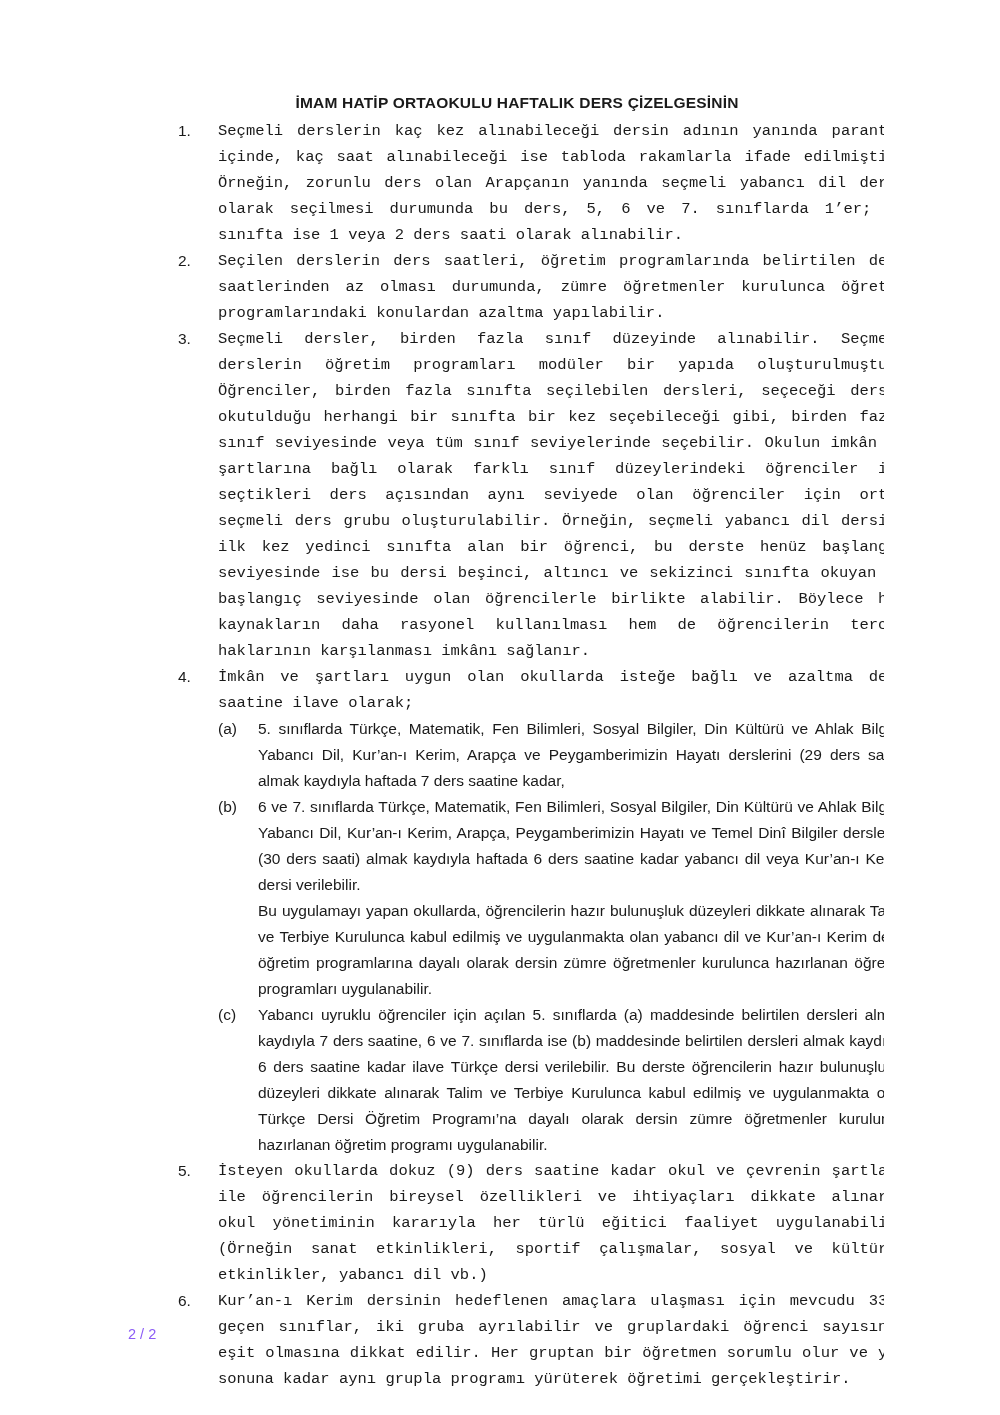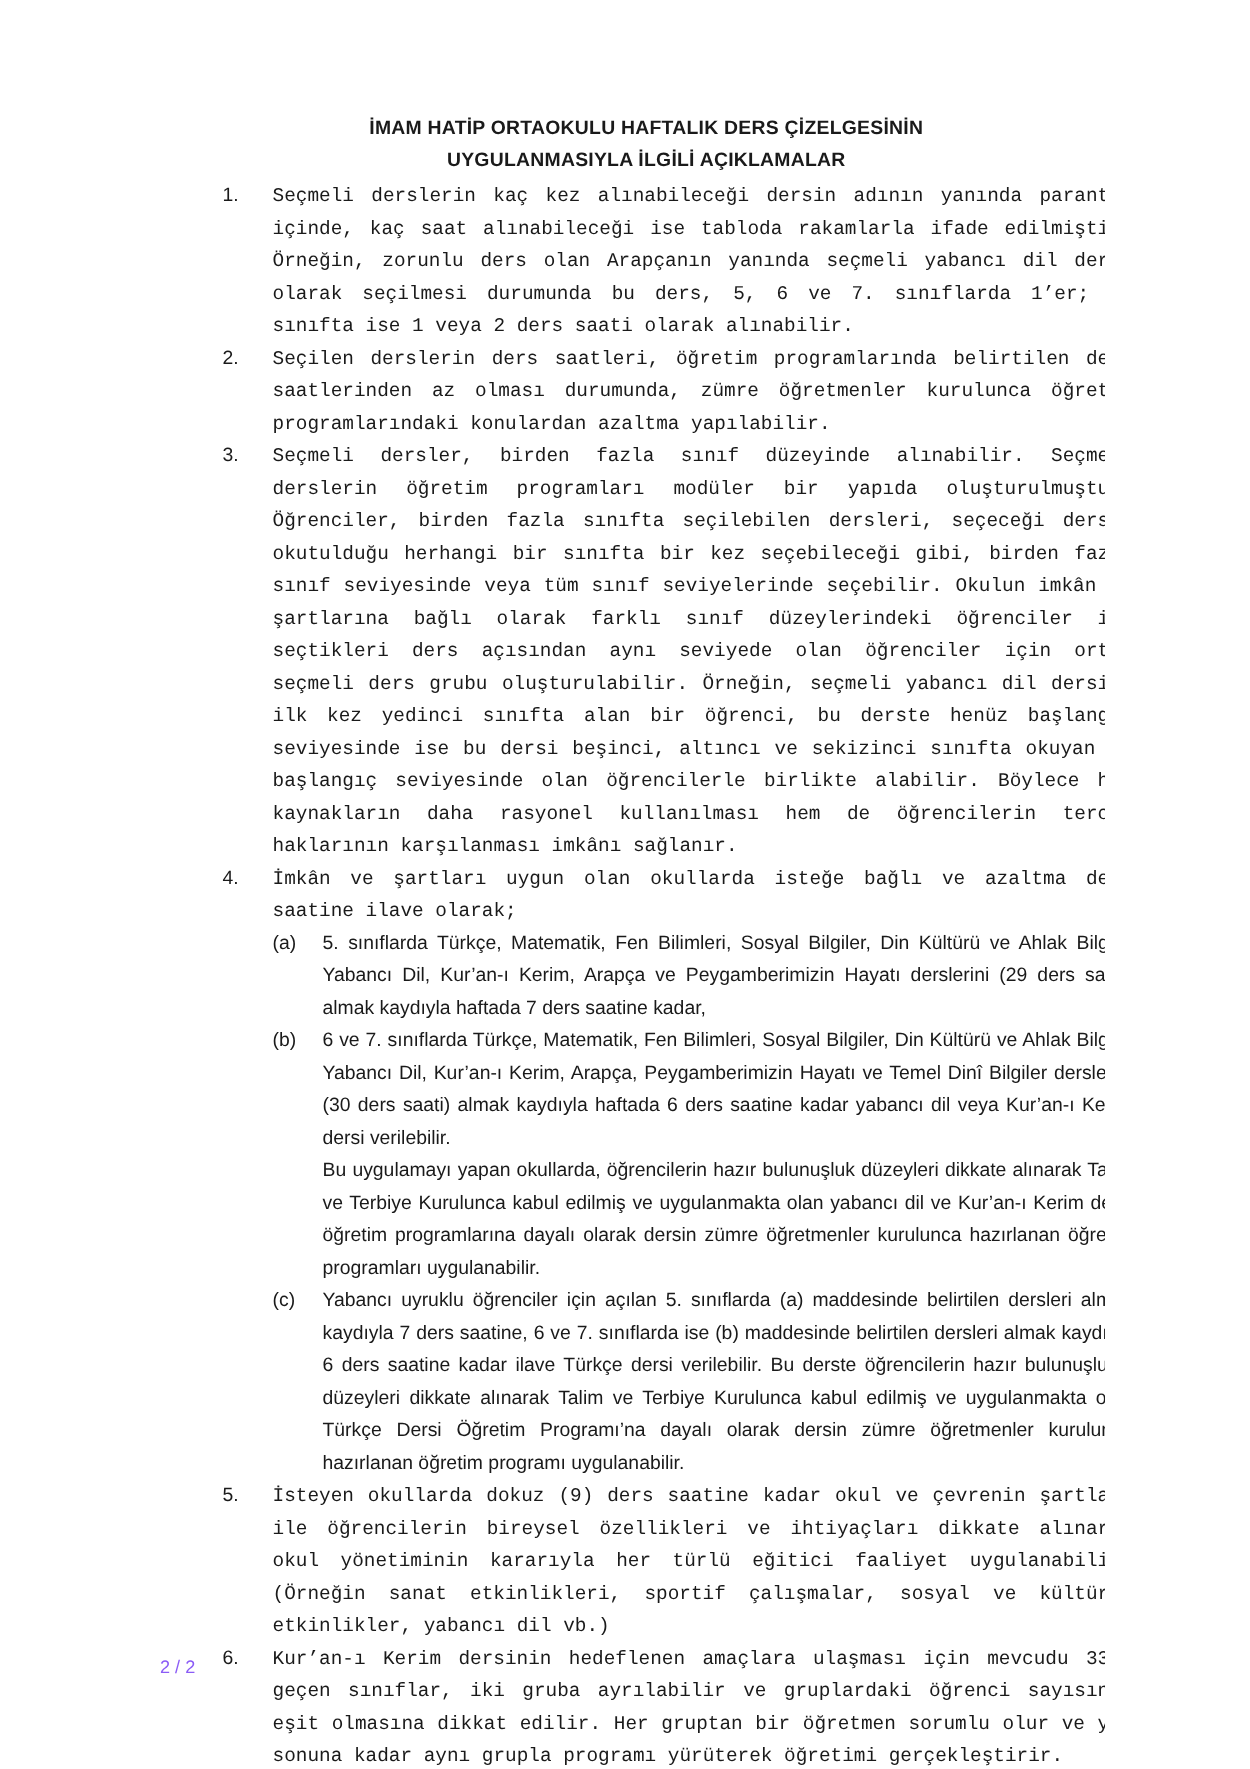--- a/index.html
+++ b/index.html
@@ -71,21 +71,20 @@
   }
 </style>
 </head>
 <body>
 
 <div class="page">
   <div class="content">
 
     <div class="doc-title">
       <div>İMAM HATİP ORTAOKULU HAFTALIK DERS ÇİZELGESİNİN</div>
-      <div>UYGULANMASIYLA İLGİLİ AÇIKLAMALAR</div>
     </div>
 
     <div class="item">
       <span class="marker">1.</span>
       <span class="body">Seçmeli derslerin kaç kez alınabileceği dersin adının yanında parantez içinde, kaç saat alınabileceği ise tabloda rakamlarla ifade edilmiştir. Örneğin, zorunlu ders olan Arapçanın yanında seçmeli yabancı dil dersi olarak seçilmesi durumunda bu ders, 5, 6 ve 7. sınıflarda 1’er; 8. sınıfta ise 1 veya 2 ders saati olarak alınabilir.</span>
     </div>
 
     <div class="item">
       <span class="marker">2.</span>
       <span class="body">Seçilen derslerin ders saatleri, öğretim programlarında belirtilen ders saatlerinden az olması durumunda, zümre öğretmenler kurulunca öğretim programlarındaki konulardan azaltma yapılabilir.</span>

